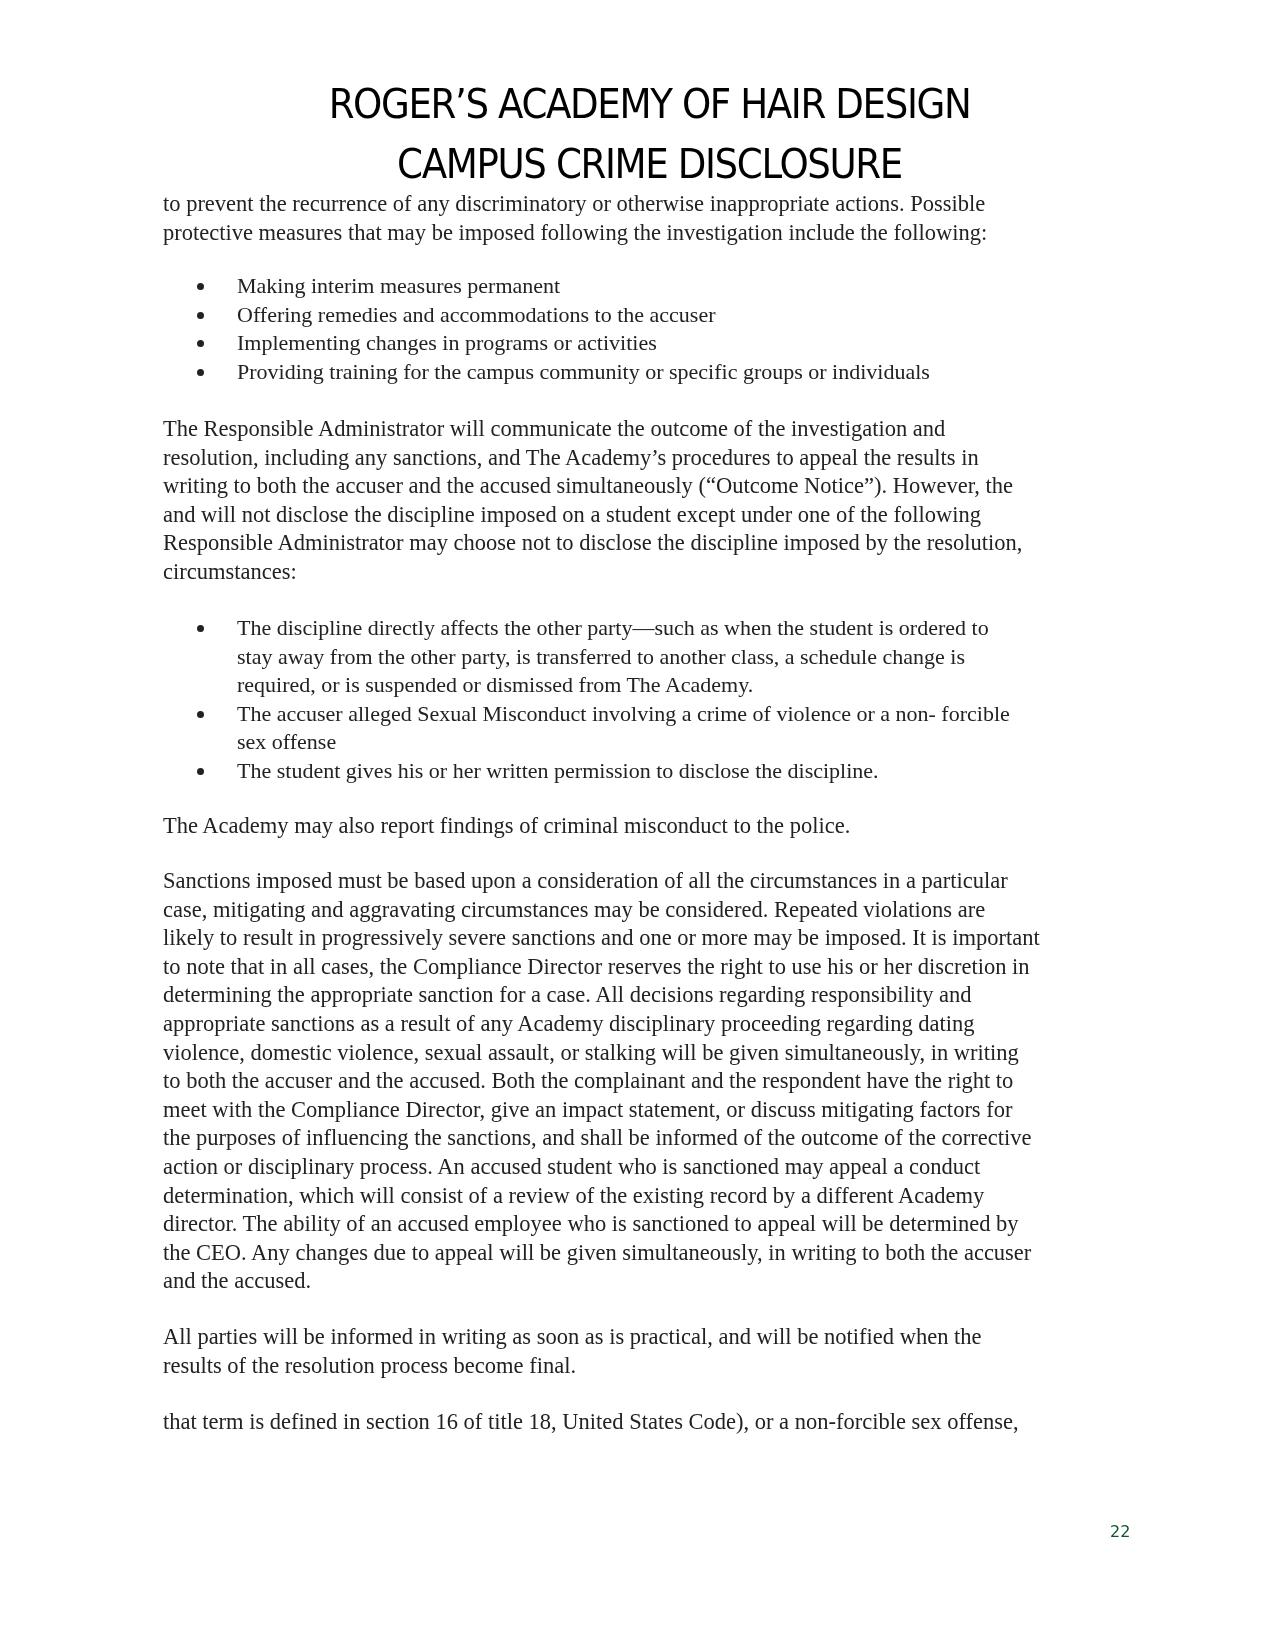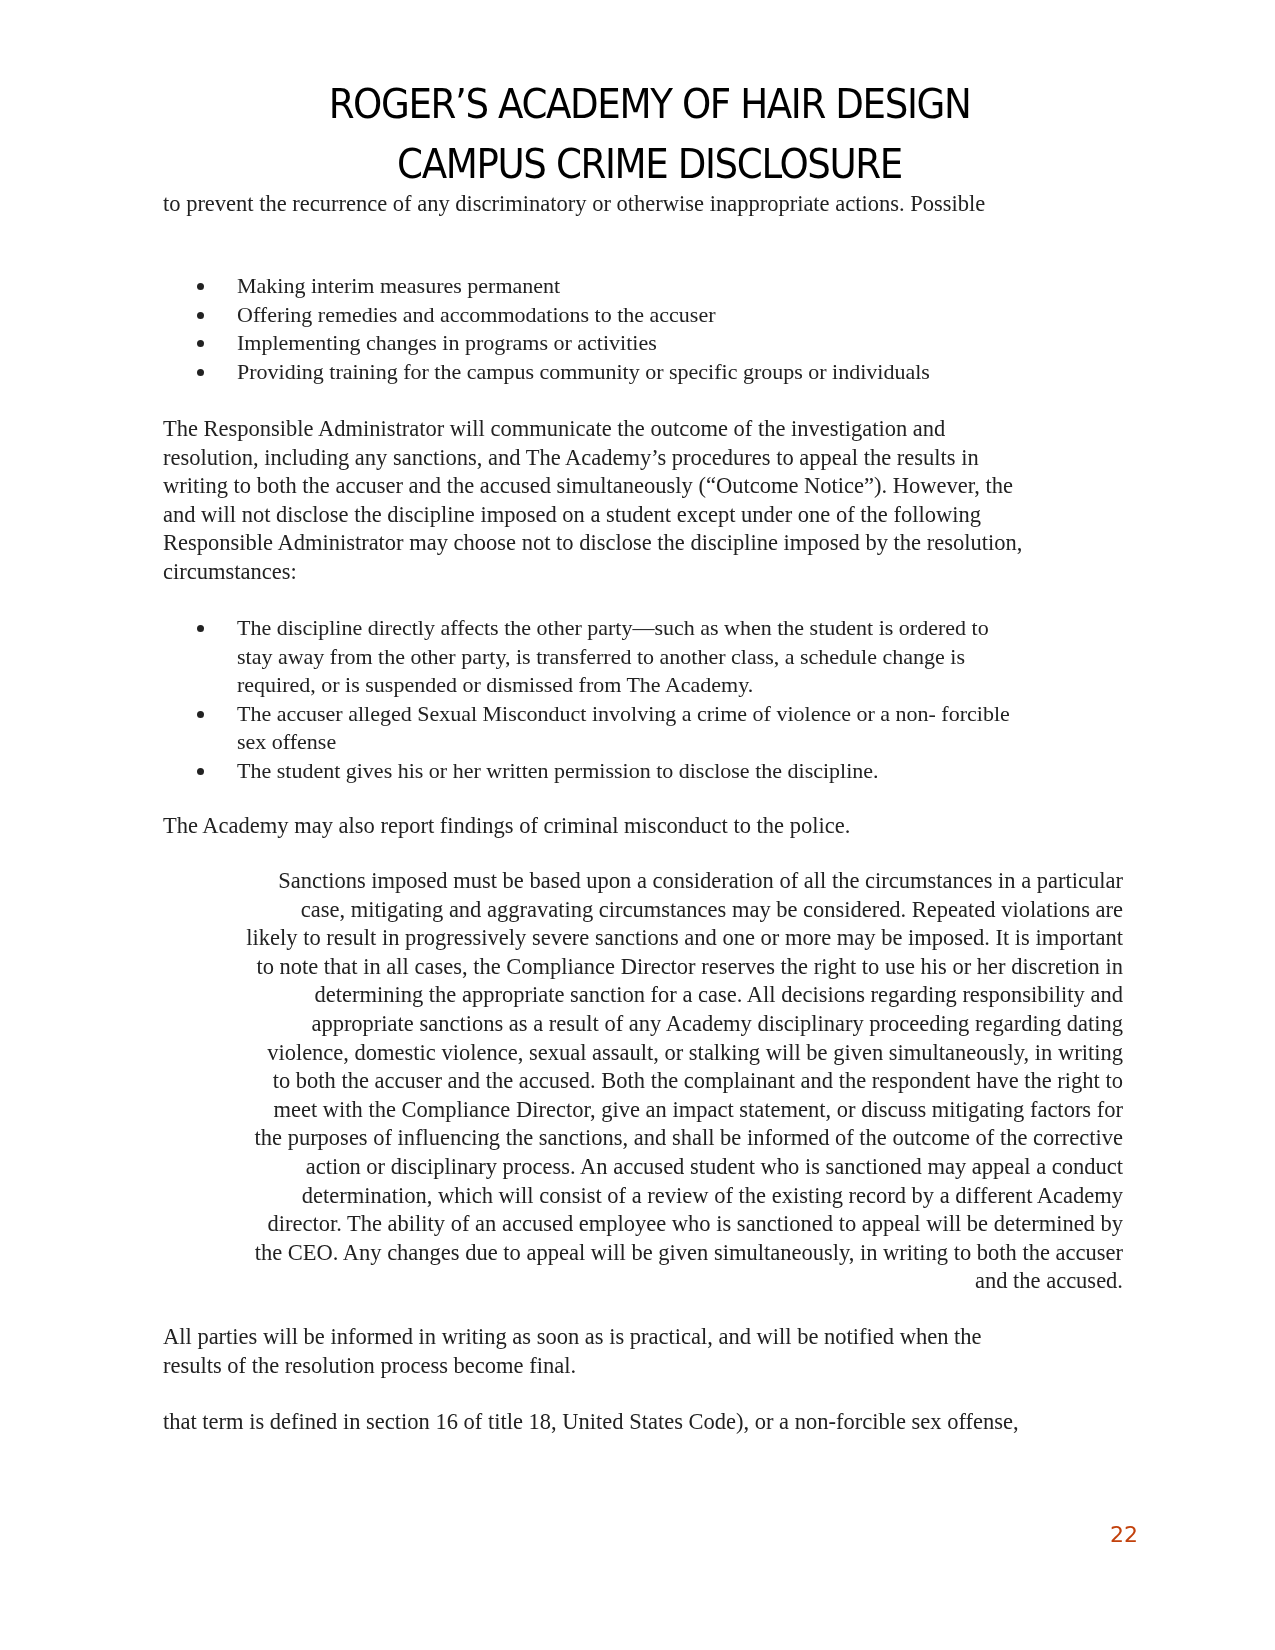--- a/index.html
+++ b/index.html
@@ -17,33 +17,34 @@
       position: absolute; left: 151px; width: 960px;
       font-family: "Liberation Serif", serif; font-size: 22.5px; color: #222;
       line-height: 28.6px;
     }
     .line { white-space: nowrap; display: block; height: 28.6px; }
     .bullets { position: absolute; left: 151px; width: 960px; font-family: "Liberation Serif", serif; font-size: 22px; color: #222; line-height: 28.6px; margin: 0; padding: 0; list-style: none; }
     .bullet-item { position: relative; padding-left: 74px; }
     .bullet-dot { position: absolute; left: 34px; top: 11px; width: 7px; height: 7px; border-radius: 50%; background: #222; }
     .page-number {
       position: absolute; left: 1098px; top: 1522px;
-      font-family: "DejaVu Sans", sans-serif; font-size: 22px; color: #c2410c;
+      font-family: "DejaVu Sans", sans-serif; font-size: 16px; color: #14532d;
     }
   </style>
 </head>
 <body>
 
 <div class="page">
 
   <h1 class="title l1">ROGER’S ACADEMY OF HAIR DESIGN</h1>
   <h2 class="title l2">CAMPUS CRIME DISCLOSURE</h2>
 
   <div class="body-text" style="top:190px;">
     <span class="line">to prevent the recurrence of any discriminatory or otherwise inappropriate actions. Possible</span>
+    <span class="line">protective measures that may be imposed following the investigation include the following:</span>
   </div>
 
   <ul class="bullets" style="top:272px;">
     <li class="bullet-item">
       <span class="bullet-dot"></span>
       <span class="line">Making interim measures permanent</span>
     </li>
     <li class="bullet-item">
       <span class="bullet-dot"></span>
       <span class="line">Offering remedies and accommodations to the accuser</span>
@@ -82,21 +83,21 @@
     <li class="bullet-item">
       <span class="bullet-dot"></span>
       <span class="line">The student gives his or her written permission to disclose the discipline.</span>
     </li>
   </ul>
 
   <div class="body-text" style="top:812px;">
     <span class="line">The Academy may also report findings of criminal misconduct to the police.</span>
   </div>
 
-  <div class="body-text" style="top:867px;text-align:right;">
+  <div class="body-text" style="top:867px;">
     <span class="line">Sanctions imposed must be based upon a consideration of all the circumstances in a particular</span>
     <span class="line">case, mitigating and aggravating circumstances may be considered. Repeated violations are</span>
     <span class="line">likely to result in progressively severe sanctions and one or more may be imposed. It is important</span>
     <span class="line">to note that in all cases, the Compliance Director reserves the right to use his or her discretion in</span>
     <span class="line">determining the appropriate sanction for a case. All decisions regarding responsibility and</span>
     <span class="line">appropriate sanctions as a result of any Academy disciplinary proceeding regarding dating</span>
     <span class="line">violence, domestic violence, sexual assault, or stalking will be given simultaneously, in writing</span>
     <span class="line">to both the accuser and the accused. Both the complainant and the respondent have the right to</span>
     <span class="line">meet with the Compliance Director, give an impact statement, or discuss mitigating factors for</span>
     <span class="line">the purposes of influencing the sanctions, and shall be informed of the outcome of the corrective</span>

